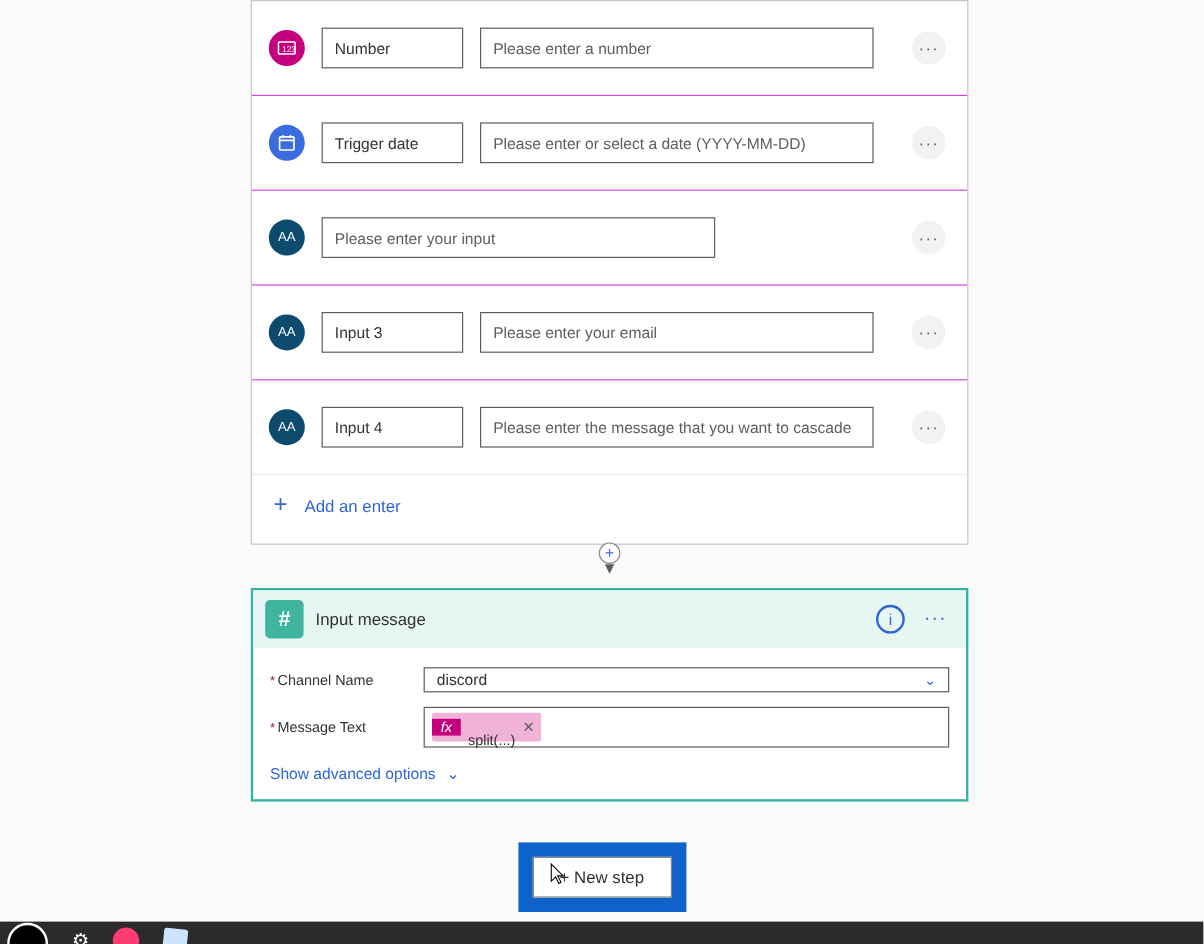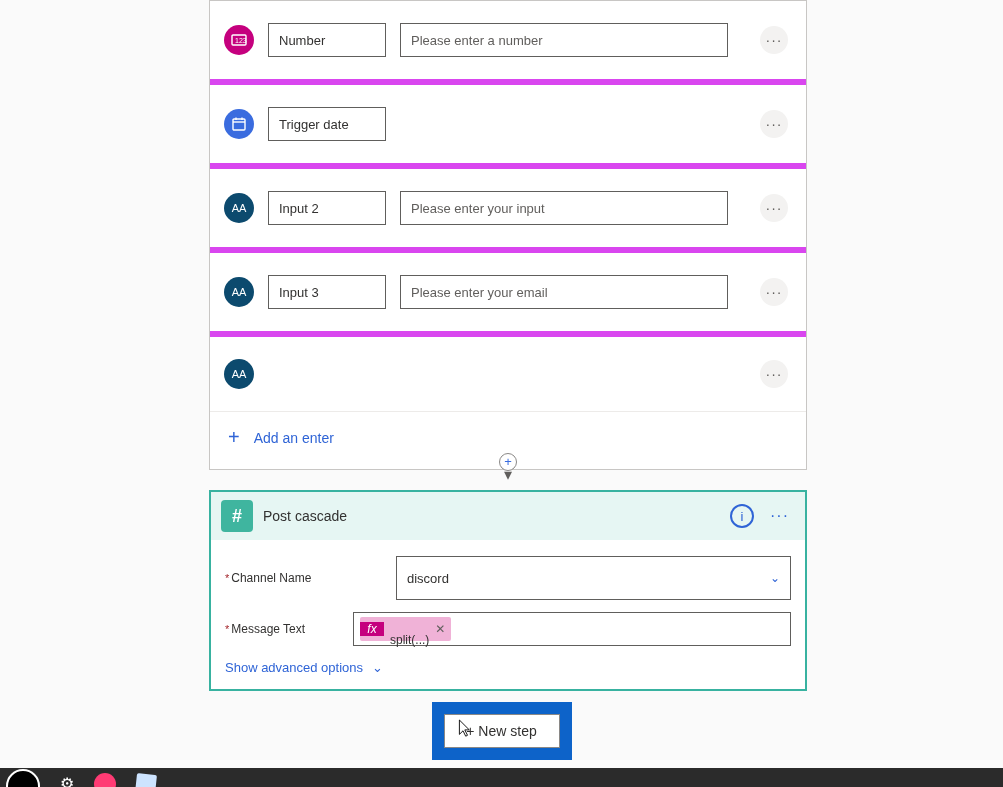--- a/index.html
+++ b/index.html
@@ -13,21 +13,21 @@
     left: 209px; top: 0;
     width: 598px;
     background: #fff;
     border: 1px solid #c8c6c4;
     padding-bottom: 10px;
   }
   .input-row {
     display: flex;
     align-items: center;
     padding: 22px 14px;
-    border-top: 6px solid #d946ef;
+    border-top: 1px solid #d946ef;
     gap: 14px;
     position: relative;
   }
   .input-row:first-child { border-top: none; }
   .type-icon {
     width: 30px; height: 30px; border-radius: 50%;
     display: flex; align-items: center; justify-content: center;
     flex: 0 0 30px; color: #fff; font-size: 11px;
   }
   .ic-number { background: #c5007e; }
@@ -90,23 +90,23 @@
     color: #2f64d6; font-size: 13px; display:flex; align-items:center; justify-content:center;
     cursor: pointer;
   }
   .header-more { color: #2f64d6; letter-spacing: 1px; font-size: 16px; padding: 0 6px; cursor:pointer; }
 
   .action-body { padding: 10px 14px 12px 14px; }
   .field-row { display: flex; align-items: center; padding: 6px 0; justify-content: flex-end; }
   .field-label { width: 128px; font-size: 12px; color: #323130; }
   .field-label .star { color: #a4262c; margin-right: 2px; font-size: 11px; }
   .select-box {
-    flex: 1; height: 44px; border: 1px solid #605e5c;
+    flex: 1; height: 21px; border: 1px solid #605e5c;
     display: flex; align-items: center; padding: 0 10px;
-    font-size: 13px; color: #323130; justify-content: space-between; cursor: pointer; margin-left: 43px;
+    font-size: 13px; color: #323130; justify-content: space-between; cursor: pointer;
   }
   .select-box .chev { color: #2f64d6; font-size: 12px; }
   .token-box {
     flex: 1; min-height: 34px; border: 1px solid #605e5c;
     display: flex; align-items: center; padding: 3px 6px; gap: 4px;
     font-size: 13px; color: #323130;
   }
   .fx-chip {
     display: inline-flex; align-items: center;
     background: #f0b2d7; border-radius: 2px; padding-right: 6px; height: 24px;
@@ -177,57 +177,59 @@
     <div class="input-row">
       <div class="type-icon ic-date">
         <svg class="ico" viewBox="0 0 16 16" fill="none" stroke="currentColor" stroke-width="1.4">
             <rect x="2" y="3" width="12" height="11" rx="1"></rect>
             <line x1="2" y1="6" x2="14" y2="6"></line>
             <line x1="5" y1="1.5" x2="5" y2="4"></line>
             <line x1="11" y1="1.5" x2="11" y2="4"></line>
           </svg>
       </div>
       <input class="name-field" value="Trigger date" style="">
+      <input class="value-field" placeholder="Please enter or select a date (YYYY-MM-DD)" style="">
       <button class="more-btn">···</button>
     </div>
 
     <div class="input-row">
       <div class="type-icon ic-text">AA</div>
-      <input class="name-field" value="Input 2" style="">
       <input class="value-field" placeholder="Please enter your input" style="">
       <button class="more-btn">···</button>
     </div>
 
     <div class="input-row">
       <div class="type-icon ic-text">AA</div>
       <input class="name-field" value="Input 3" style="">
       <input class="value-field" placeholder="Please enter your email" style="">
       <button class="more-btn">···</button>
     </div>
 
     <div class="input-row">
       <div class="type-icon ic-text">AA</div>
+      <input class="name-field" value="Input 4" style="">
+      <input class="value-field" placeholder="Please enter the message that you want to cascade" style="">
       <button class="more-btn">···</button>
     </div>
 
     <div class="add-input-row">
       <span class="plus">+</span>
       <span>Add an enter</span>
     </div>
   </div>
 
   <div class="connector">
     <span class="circle-plus">+</span>
     <span class="arrow">▾</span>
   </div>
 
   <div class="action-card">
     <div class="action-header">
       <div class="action-icon">#</div>
-      <span class="action-title">Post cascade</span>
+      <span class="action-title">Input message</span>
       <span class="header-info">i</span>
       <span class="header-more">···</span>
     </div>
     <div class="action-body">
       <div class="field-row">
         <div class="field-label"><span class="star">*</span><span>Channel Name</span></div>
         <div class="select-box">
           <span>discord</span>
           <span class="chev">⌄</span>
         </div>

